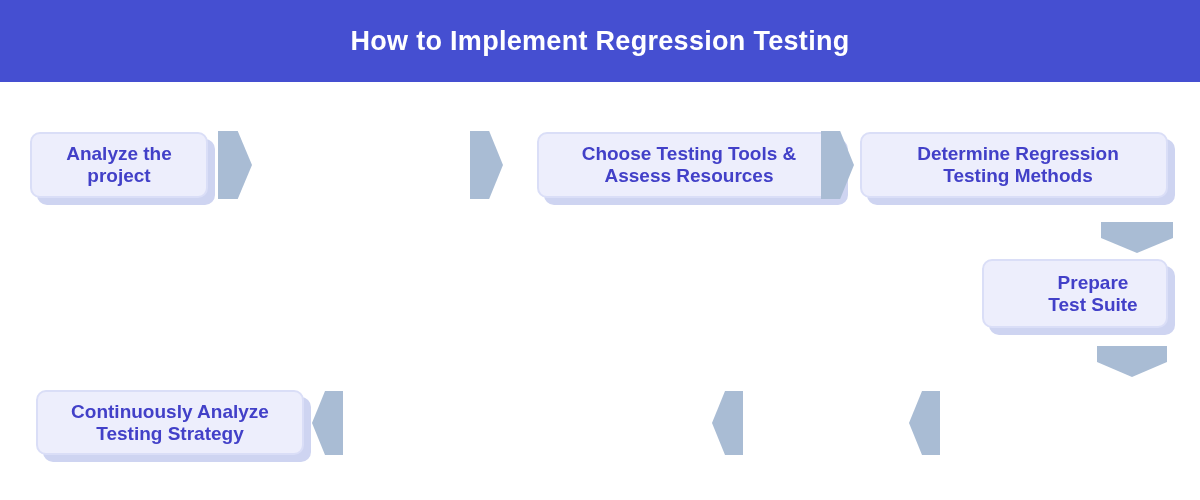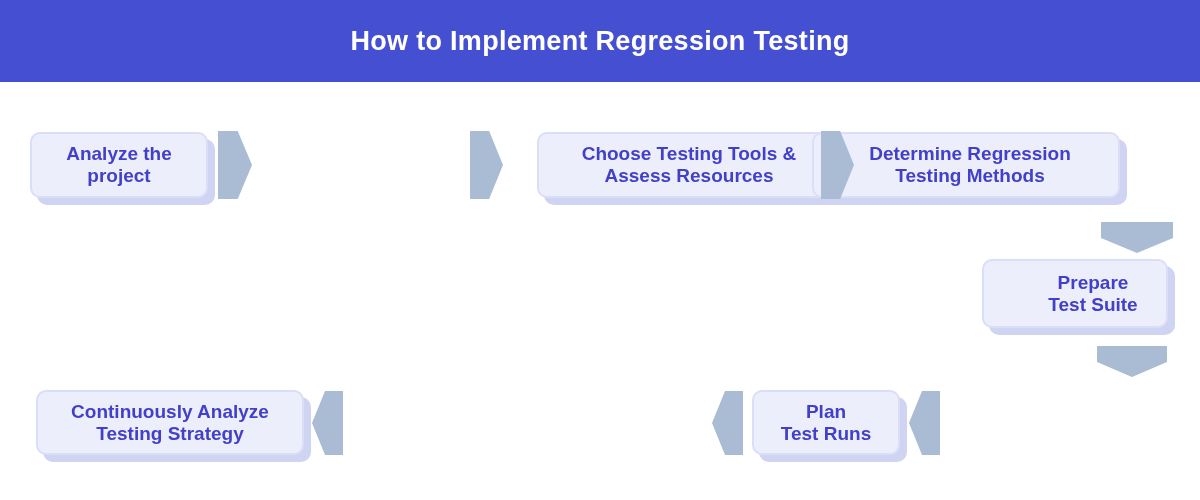--- a/index.html
+++ b/index.html
@@ -40,21 +40,21 @@
 
   .arrow { position:absolute; background:var(--arrow, #A9BCD4); }
   .arrow-right { clip-path:polygon(0 0, 58% 0, 100% 50%, 58% 100%, 0 100%); }
   .arrow-down  { clip-path:polygon(0 0, 100% 0, 100% 52%, 50% 100%, 0 52%); }
   .arrow-left  { clip-path:polygon(100% 0, 42% 0, 0 50%, 42% 100%, 100% 100%); }
 
   
   .pos-1 { left:30px;  top:132px; width:178px; height:66px; }
   .pos-2 { left:260px; top:132px; width:200px; height:66px; }
   .pos-3 { left:509px; top:132px; width:304px; height:66px;margin-left:28px; }
-  .pos-4 { left:812px; top:132px; width:308px; height:66px;padding-left:8px; }
+  .pos-4 { left:860px; top:132px; width:308px; height:66px;padding-left:8px; }
   
   .pos-5 { left:982px; top:259px; width:186px; height:69px;padding-left:36px; }
   
   .pos-6 { left:950px; top:390px; width:217px; height:65px; }
   .pos-7 { left:752px; top:390px; width:148px; height:65px; }
   .pos-8 { left:353px; top:390px; width:349px; height:65px; }
   .pos-9 { left:36px;  top:390px; width:268px; height:65px; }
 
   .a1 { left:218px; top:131px; width:34px; height:68px; }
   .a2 { left:470px; top:131px; width:33px; height:68px; }
@@ -85,24 +85,20 @@
   <div class="step pos-4">
     <span class="step-label">Determine Regression
 Testing Methods</span>
   </div>
 
   <div class="step pos-5">
     <span class="step-label">Prepare
 Test Suite</span>
   </div>
 
-  <div class="step pos-7">
-    <span class="step-label">Plan
-Test Runs</span>
-  </div>
   <div class="step pos-9">
     <span class="step-label">Continuously Analyze
 Testing Strategy</span>
   </div>
 
   <div class="arrow arrow-right a1"></div>
   <div class="arrow arrow-right a2"></div>
   <div class="arrow arrow-right a3"></div>
   <div class="arrow arrow-down d1"></div>
   <div class="arrow arrow-down d2"></div>

